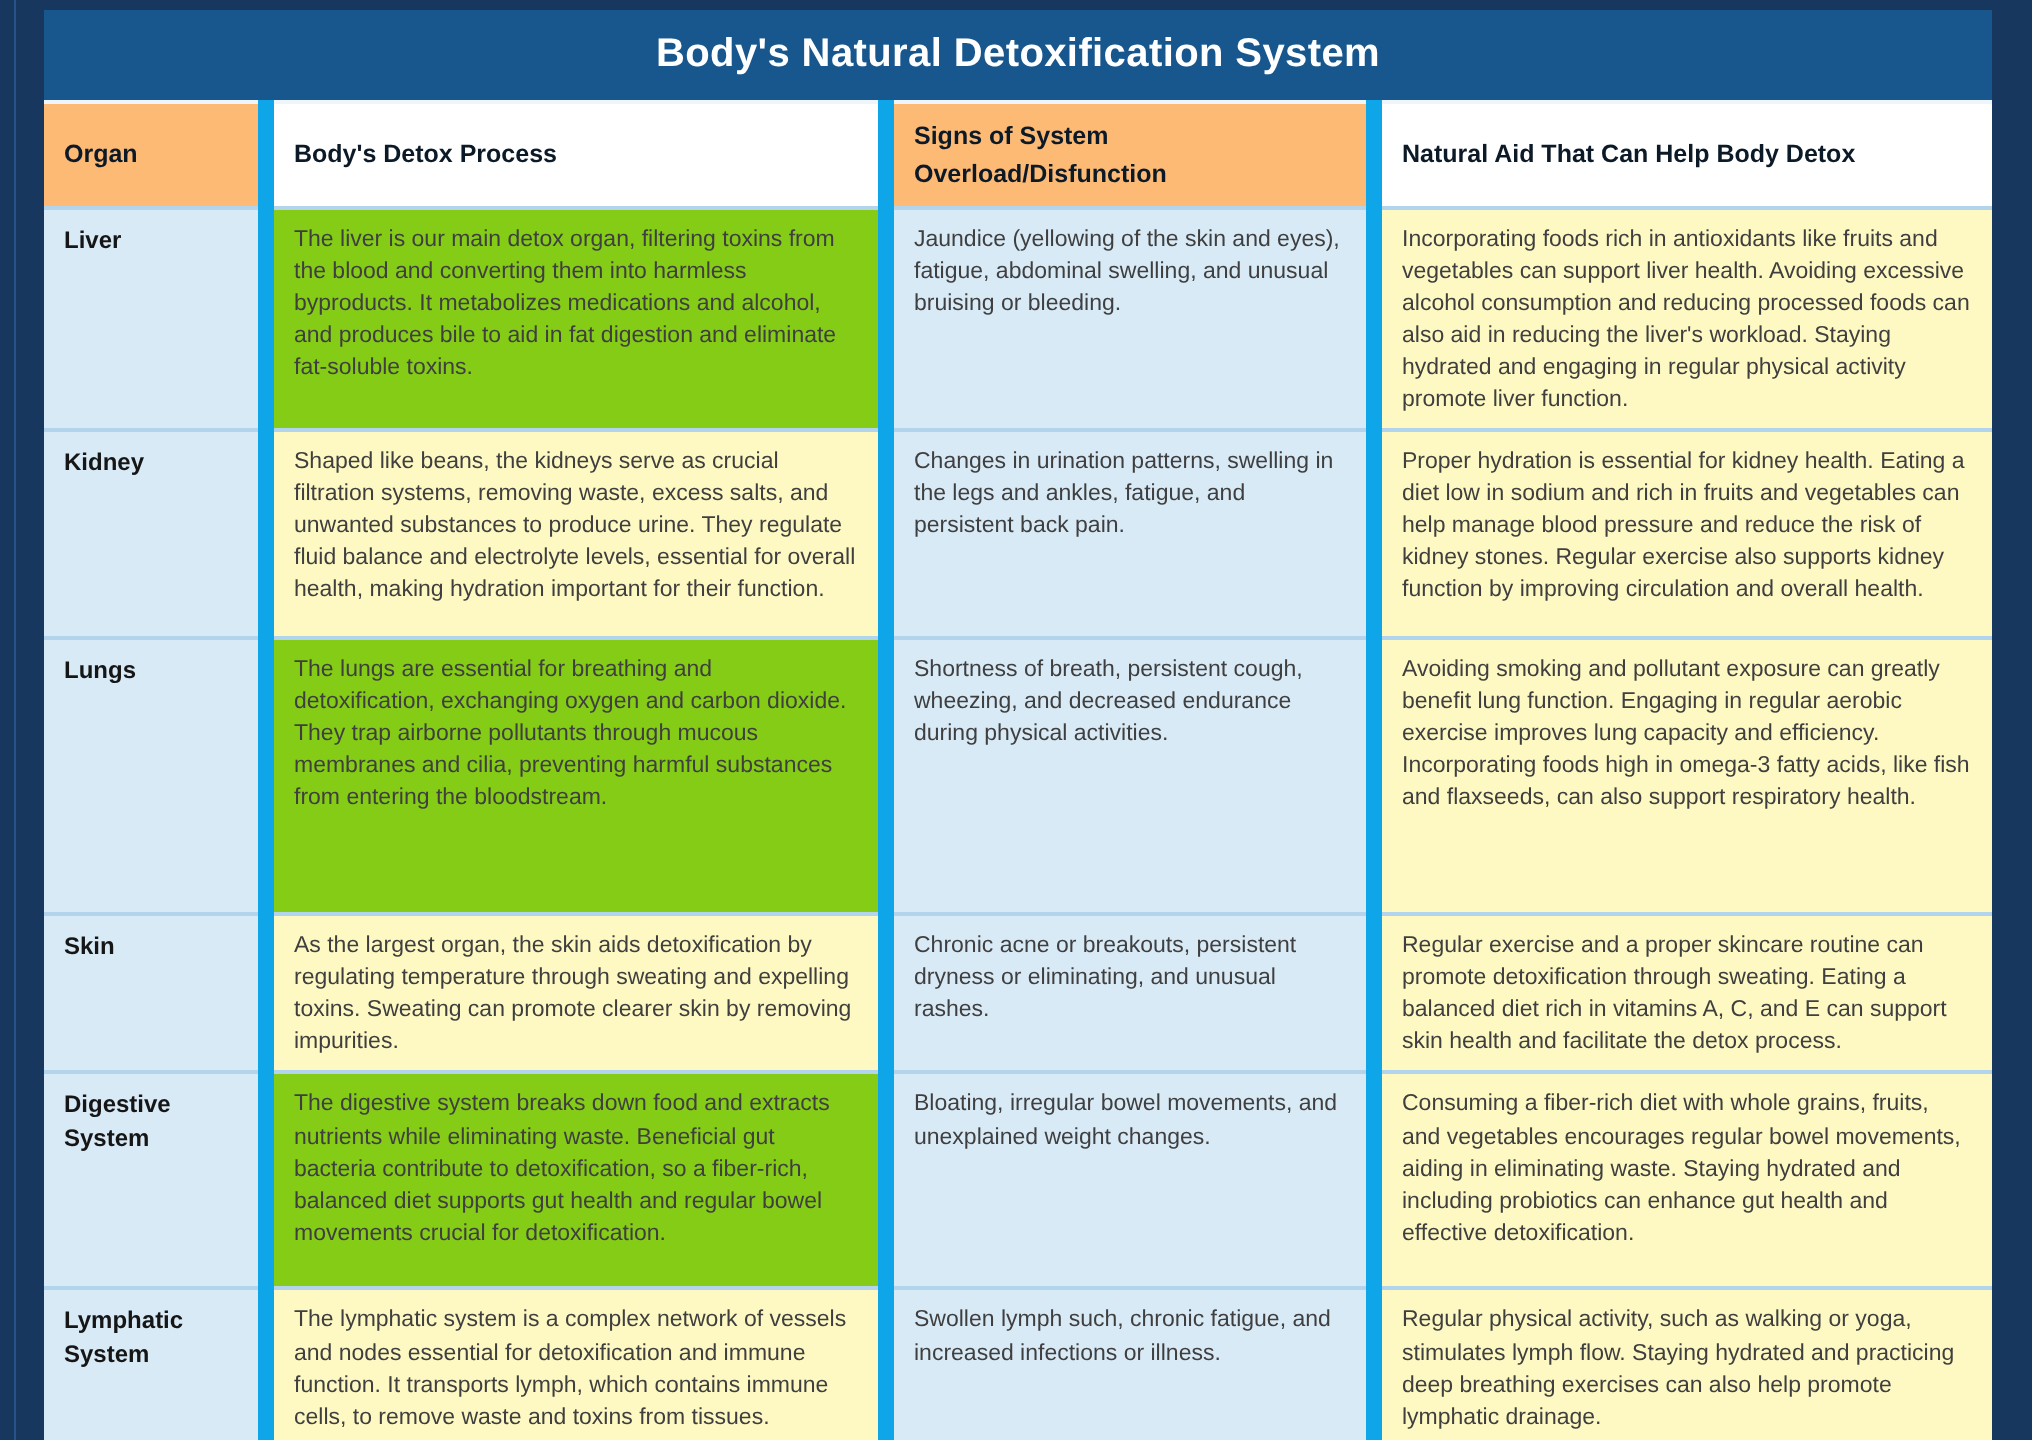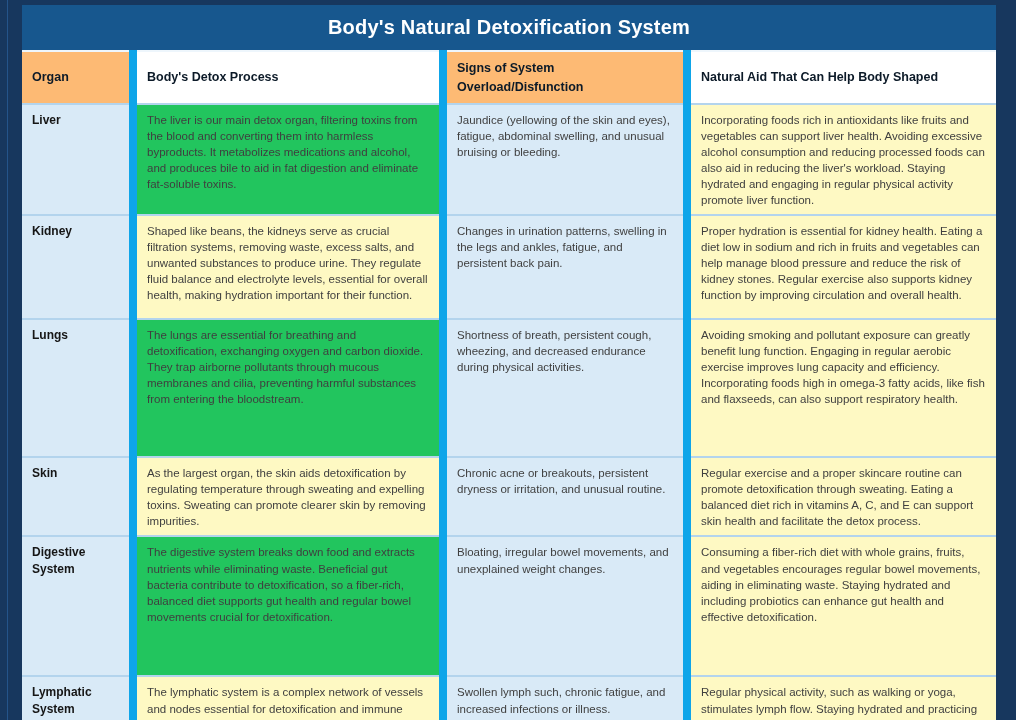--- a/index.html
+++ b/index.html
@@ -54,27 +54,27 @@
     border-top:2px solid #eef6fc;
     line-height:1.5;
   }
   td:first-child, th:first-child { border-left:none; }
 
   tr.hdr    { height:47px; }
   tr.r-liver { height:96px;border-radius:26px; }
   tr.r-kidney { height:104px; }
   tr.r-lungs { height:138px; }
   tr.r-skin { height:64px; }
-  tr.r-digestive { height:140px; }
+  tr.r-digestive { height:108px; }
   tr.r-lymphatic { height:85px;margin-left:12px; }
 
   .h-blue  { background:#fdba74; }
   .h-white { background:#ffffff; }
   .b-blue  { background:#d9eaf7; }
-  .b-blue2 { background:#22c55e; }
+  .b-blue2 { background:#84cc16; }
   .b-white { background:#fef9c3; }
 
   td.organ {
     font-weight:bold;
     color:#161616;
     font-size:12px;
   }
   td.body-text { color:#3f3f3f; }
 </style>
 </head>
@@ -92,21 +92,21 @@
         <col class="c2">
         <col class="c3">
         <col class="c4">
     </colgroup>
 
     <tbody>
         <tr class="hdr">
       <th class="h-blue">Organ</th>
       <th class="h-white">Body's Detox Process</th>
       <th class="h-blue">Signs of System Overload/Disfunction</th>
-      <th class="h-white">Natural Aid That Can Help Body Shaped</th>
+      <th class="h-white">Natural Aid That Can Help Body Detox</th>
     </tr>
 
     <tr class="r-liver">
       <td class="b-blue organ">Liver</td>
       <td class="b-blue2 body-text">The liver is our main detox organ, filtering toxins from the blood and converting them into harmless byproducts. It metabolizes medications and alcohol, and produces bile to aid in fat digestion and eliminate fat-soluble toxins.</td>
       <td class="b-blue body-text">Jaundice (yellowing of the skin and eyes), fatigue, abdominal swelling, and unusual bruising or bleeding.</td>
       <td class="b-white body-text">Incorporating foods rich in antioxidants like fruits and vegetables can support liver health. Avoiding excessive alcohol consumption and reducing processed foods can also aid in reducing the liver's workload. Staying hydrated and engaging in regular physical activity promote liver function.</td>
     </tr>
 
     <tr class="r-kidney">
@@ -119,21 +119,21 @@
     <tr class="r-lungs">
       <td class="b-blue organ">Lungs</td>
       <td class="b-blue2 body-text">The lungs are essential for breathing and detoxification, exchanging oxygen and carbon dioxide. They trap airborne pollutants through mucous membranes and cilia, preventing harmful substances from entering the bloodstream.</td>
       <td class="b-blue body-text">Shortness of breath, persistent cough, wheezing, and decreased endurance during physical activities.</td>
       <td class="b-white body-text">Avoiding smoking and pollutant exposure can greatly benefit lung function. Engaging in regular aerobic exercise improves lung capacity and efficiency. Incorporating foods high in omega-3 fatty acids, like fish and flaxseeds, can also support respiratory health.</td>
     </tr>
 
     <tr class="r-skin">
       <td class="b-blue organ">Skin</td>
       <td class="b-white body-text">As the largest organ, the skin aids detoxification by regulating temperature through sweating and expelling toxins. Sweating can promote clearer skin by removing impurities.</td>
-      <td class="b-blue body-text">Chronic acne or breakouts, persistent dryness or irritation, and unusual routine.</td>
+      <td class="b-blue body-text">Chronic acne or breakouts, persistent dryness or eliminating, and unusual rashes.</td>
       <td class="b-white body-text">Regular exercise and a proper skincare routine can promote detoxification through sweating. Eating a balanced diet rich in vitamins A, C, and E can support skin health and facilitate the detox process.</td>
     </tr>
 
     <tr class="r-digestive">
       <td class="b-blue organ">Digestive System</td>
       <td class="b-blue2 body-text">The digestive system breaks down food and extracts nutrients while eliminating waste. Beneficial gut bacteria contribute to detoxification, so a fiber-rich, balanced diet supports gut health and regular bowel movements crucial for detoxification.</td>
       <td class="b-blue body-text">Bloating, irregular bowel movements, and unexplained weight changes.</td>
       <td class="b-white body-text">Consuming a fiber-rich diet with whole grains, fruits, and vegetables encourages regular bowel movements, aiding in eliminating waste. Staying hydrated and including probiotics can enhance gut health and effective detoxification.</td>
     </tr>
 

